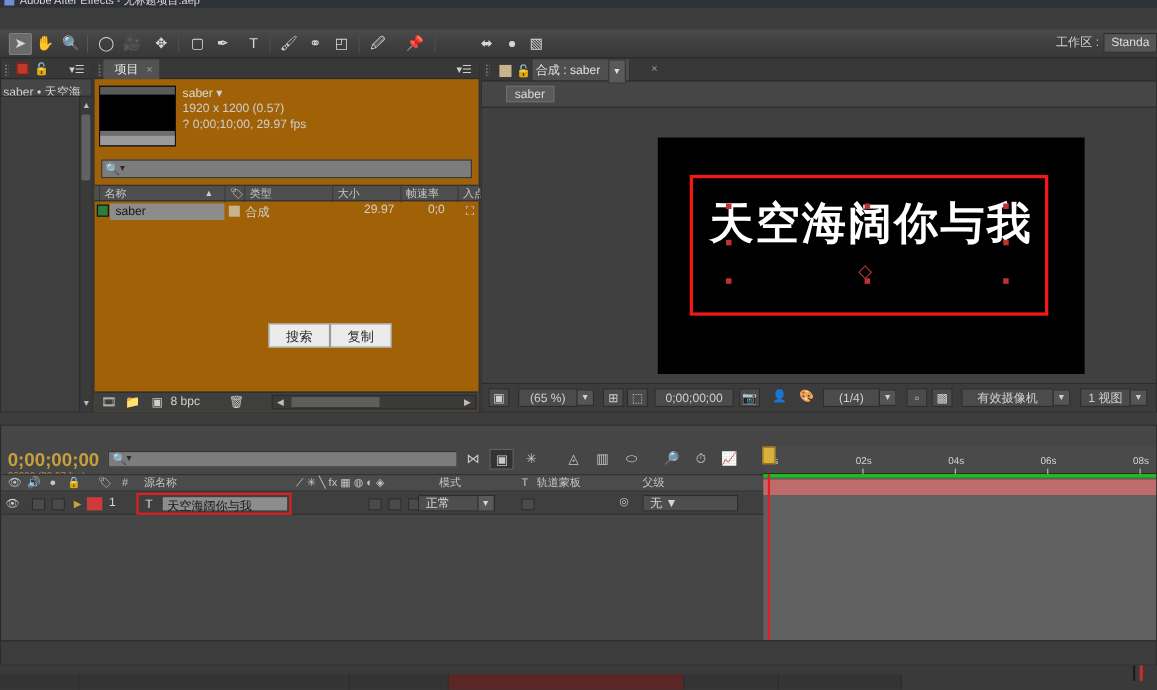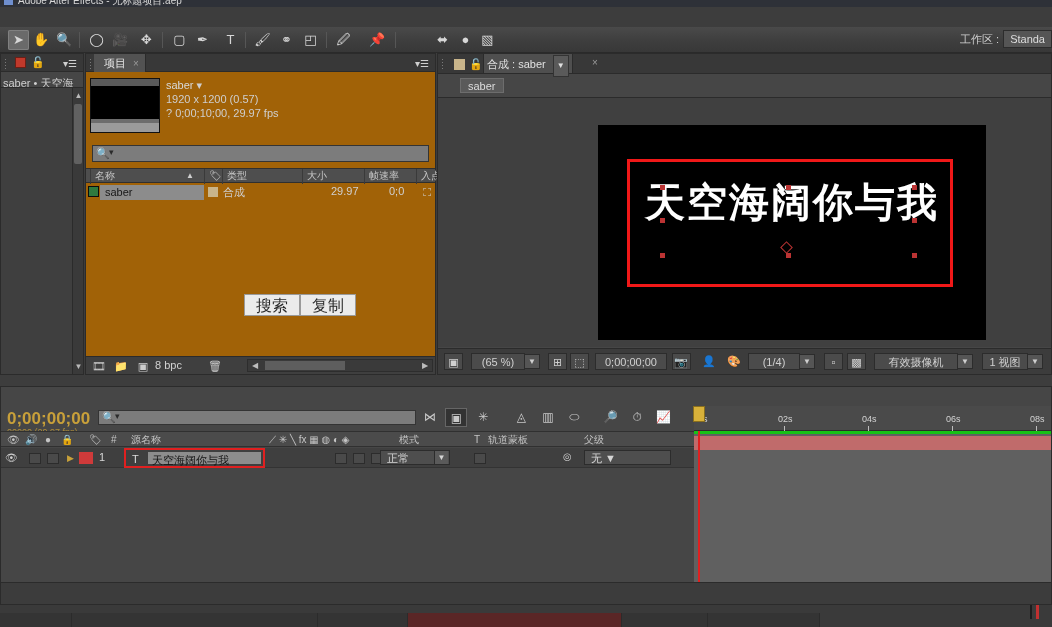--- a/index.html
+++ b/index.html
@@ -75,36 +75,36 @@
   .thumb-box .bar3{ position:absolute; left:0; right:0; bottom:0; height:9px; background:#9b9b9b;}
   .meta { position:absolute; left:80px; top:6px; font-size:11px; color:#cfcfcf;
     line-height:14px; }
   .meta .nm { color:#d9d9d9; }
   .searchrow { position:absolute; left:6px; top:73px; right:6px; height:17px;
     background:#7c7c7c; border:1px solid #343434; }
   .searchrow .ico { position:absolute; left:3px; top:1px; font-size:11px; color:#2a2a2a; }
   .colhdr { position:absolute; left:0; right:0; top:96px; height:15px;
     background:#4e4e4e; border-top:1px solid #2f2f2f; border-bottom:1px solid #2f2f2f; }
   .colhdr .c { position:absolute; top:0; height:15px; line-height:15px; font-size:10px;
-    color:#c6c6c6; padding-left:4px; border-left:1px solid #3a3a3a;font-family:Liberation Mono, monospace; }
+    color:#c6c6c6; padding-left:4px; border-left:1px solid #3a3a3a; }
   .itemrow { position:absolute; left:0; right:0; top:112px; height:17px; }
   .itemrow .namecell { position:absolute; left:14px; top:1px; width:104px; height:15px;
     background:#8c8c8c; }
   .itemrow .nmtxt { position:absolute; left:19px; top:2px; font-size:11px; color:#171717; }
   .itemrow .filmicon { position:absolute; left:2px; top:2px; width:11px; height:11px;
     background:#2f7a3f; border:1px solid #0d0d0d; }
   .itemrow .labelsq { position:absolute; left:122px; top:3px; width:10px; height:10px;
     background:#c8b48a; }
   .itemrow .typ { position:absolute; left:137px; top:1px; font-size:11px; color:#d0d0d0; }
   .itemrow .fps { position:absolute; left:245px; top:1px; font-size:11px; color:#d0d0d0; }
   .itemrow .inp { position:absolute; left:303px; top:1px; font-size:11px; color:#d0d0d0; }
   .itemrow .treeic { position:absolute; right:4px; top:2px; font-size:11px; color:#cfcfcf; }
   .btnpair { position:absolute; left:158px; top:222px; }
   .lbtn { display:inline-block; width:56px; height:22px; line-height:22px;
-    text-align:center; font-size:16px; color:#2a2a2a; background:#ebebeb;
+    text-align:center; font-size:12px; color:#2a2a2a; background:#ebebeb;
     border:1px solid #9a9a9a; margin-right:0; }
   .projfoot { position:absolute; left:0; right:0; bottom:0; height:18px;
     background:#3f3f3f; border-top:1px solid #2b2b2b; }
   .projfoot .ic { position:absolute; top:2px; width:14px; height:14px; color:#cdcdcd;
     font-size:11px; text-align:center; line-height:14px; }
   .projfoot .bpc { position:absolute; left:69px; top:2px; font-size:11px; color:#d2d2d2; }
   .hscroll { position:absolute; right:2px; top:2px; width:186px; height:13px;
     background:#3a3a3a; border:1px solid #2d2d2d; }
   .hscroll .thumb { position:absolute; left:17px; top:1px; width:80px; bottom:1px;
     background:#5e5e5e; }

